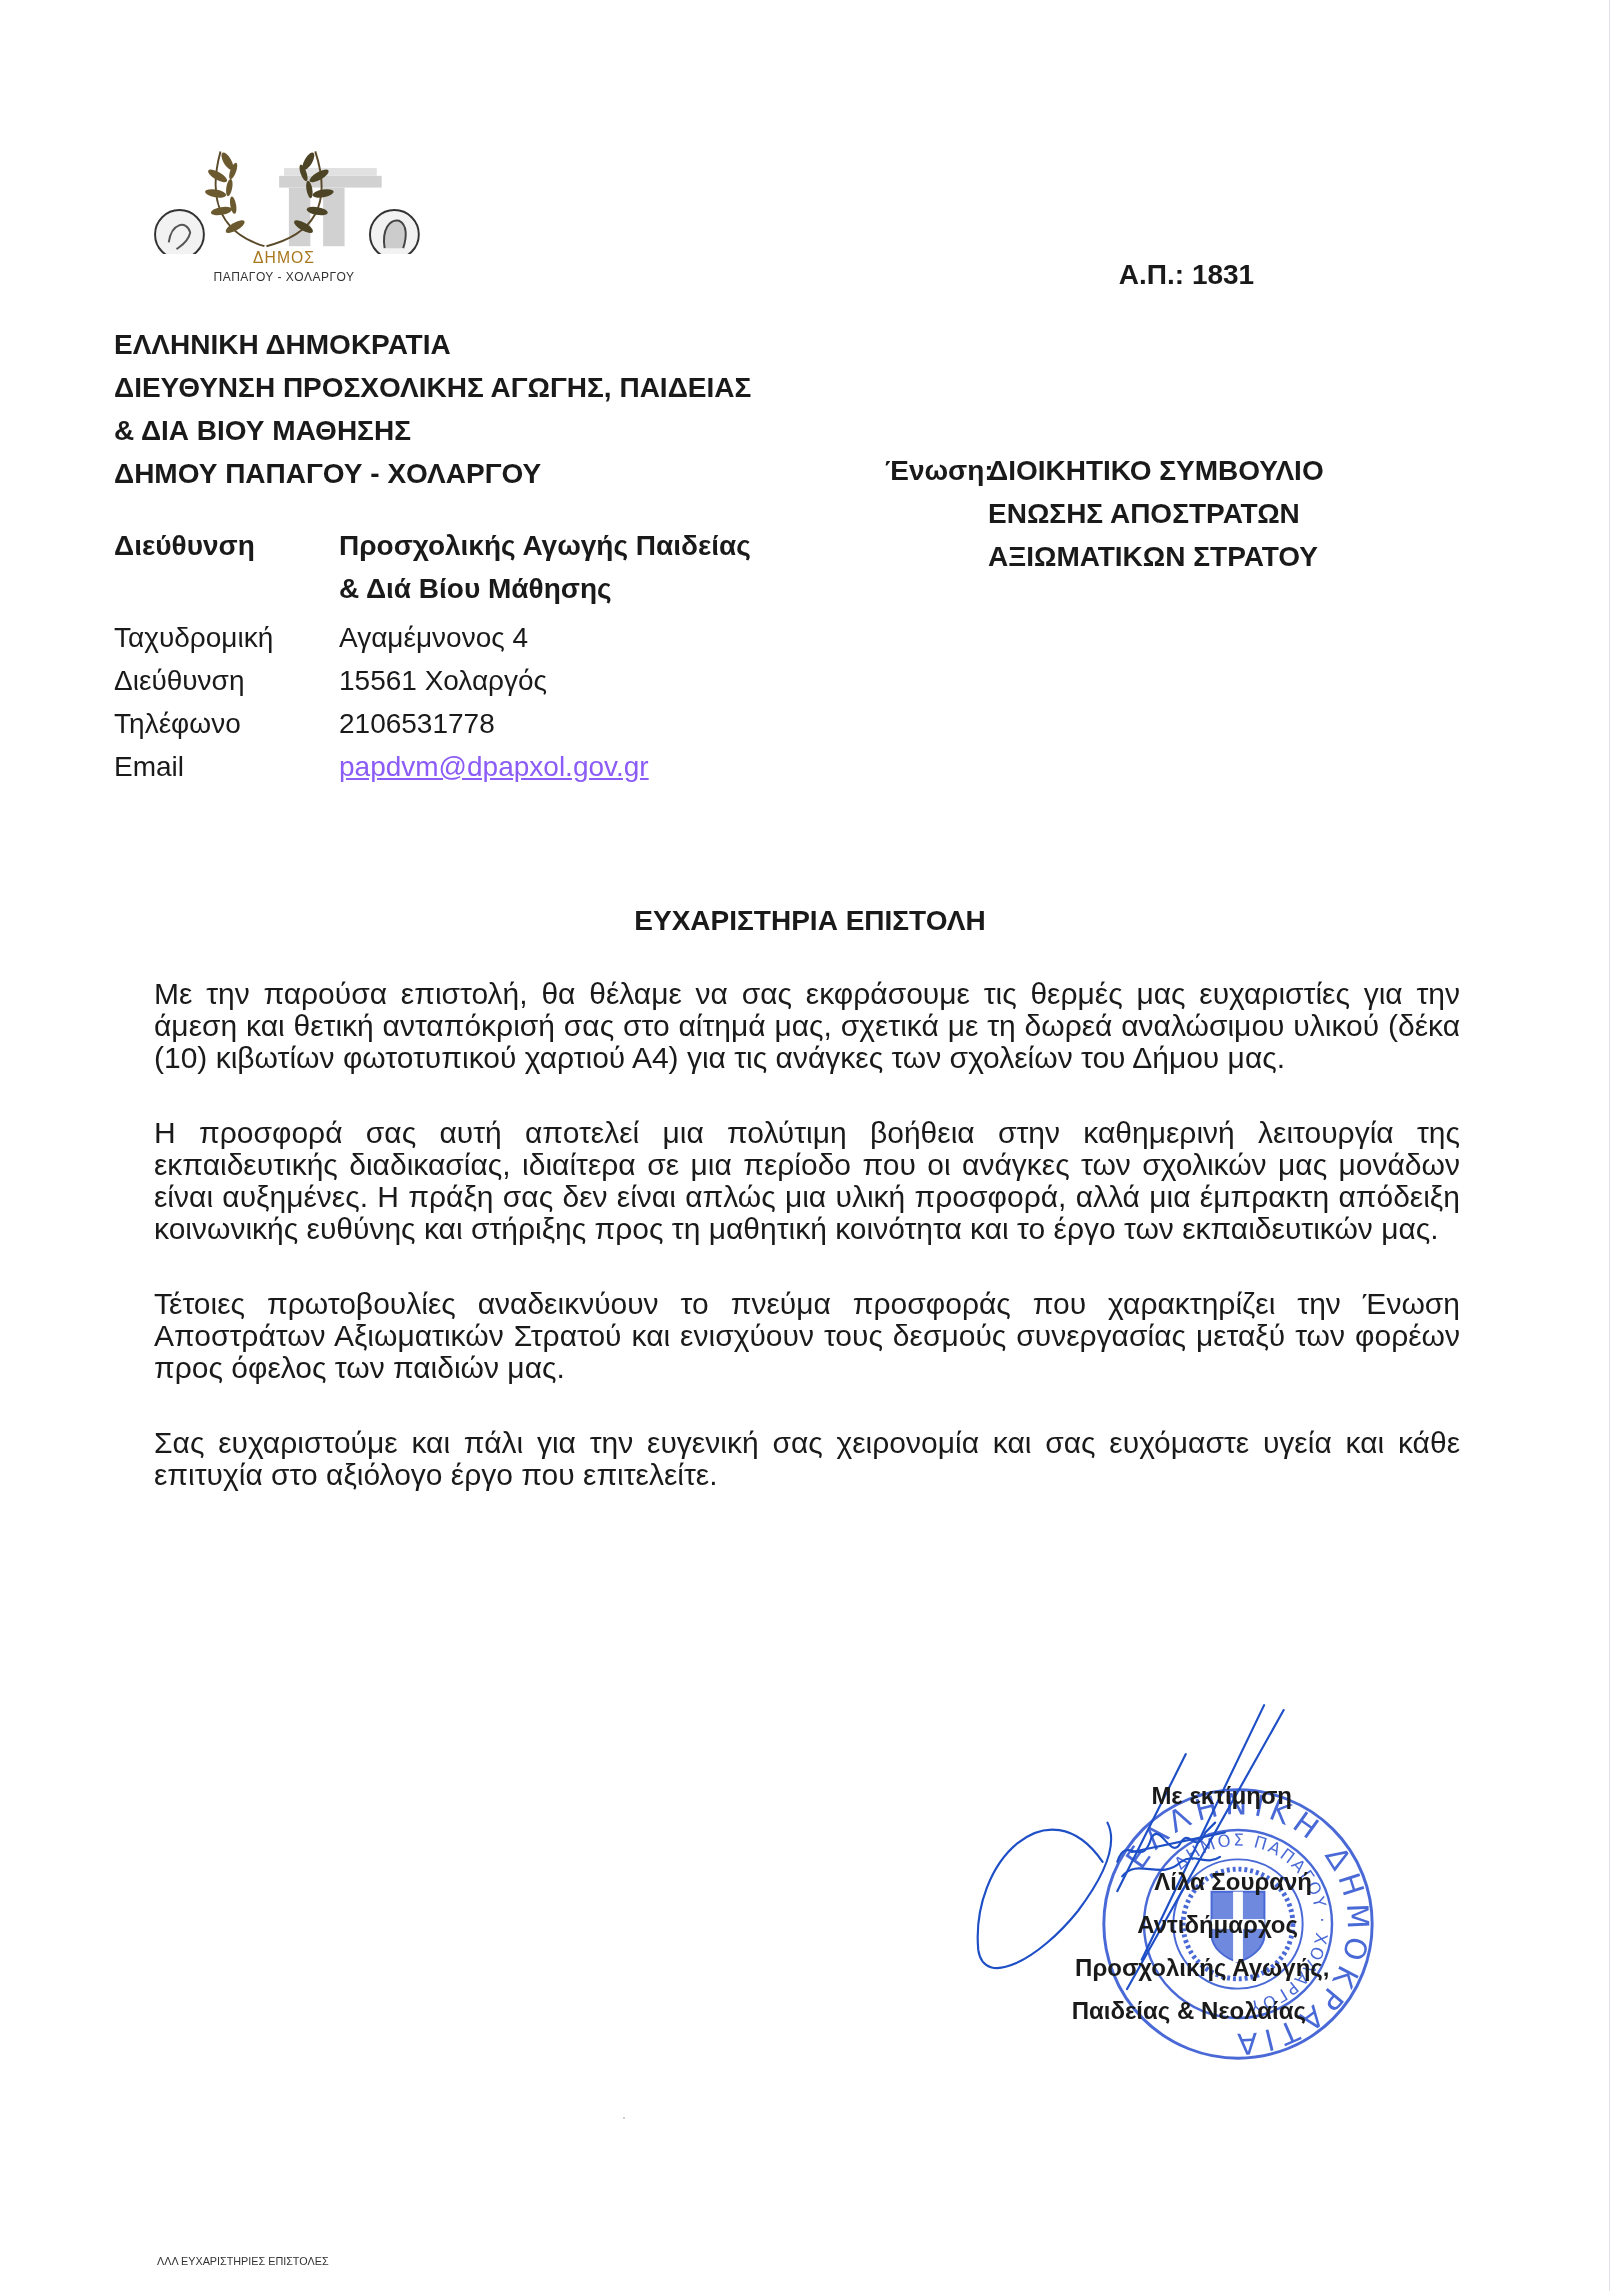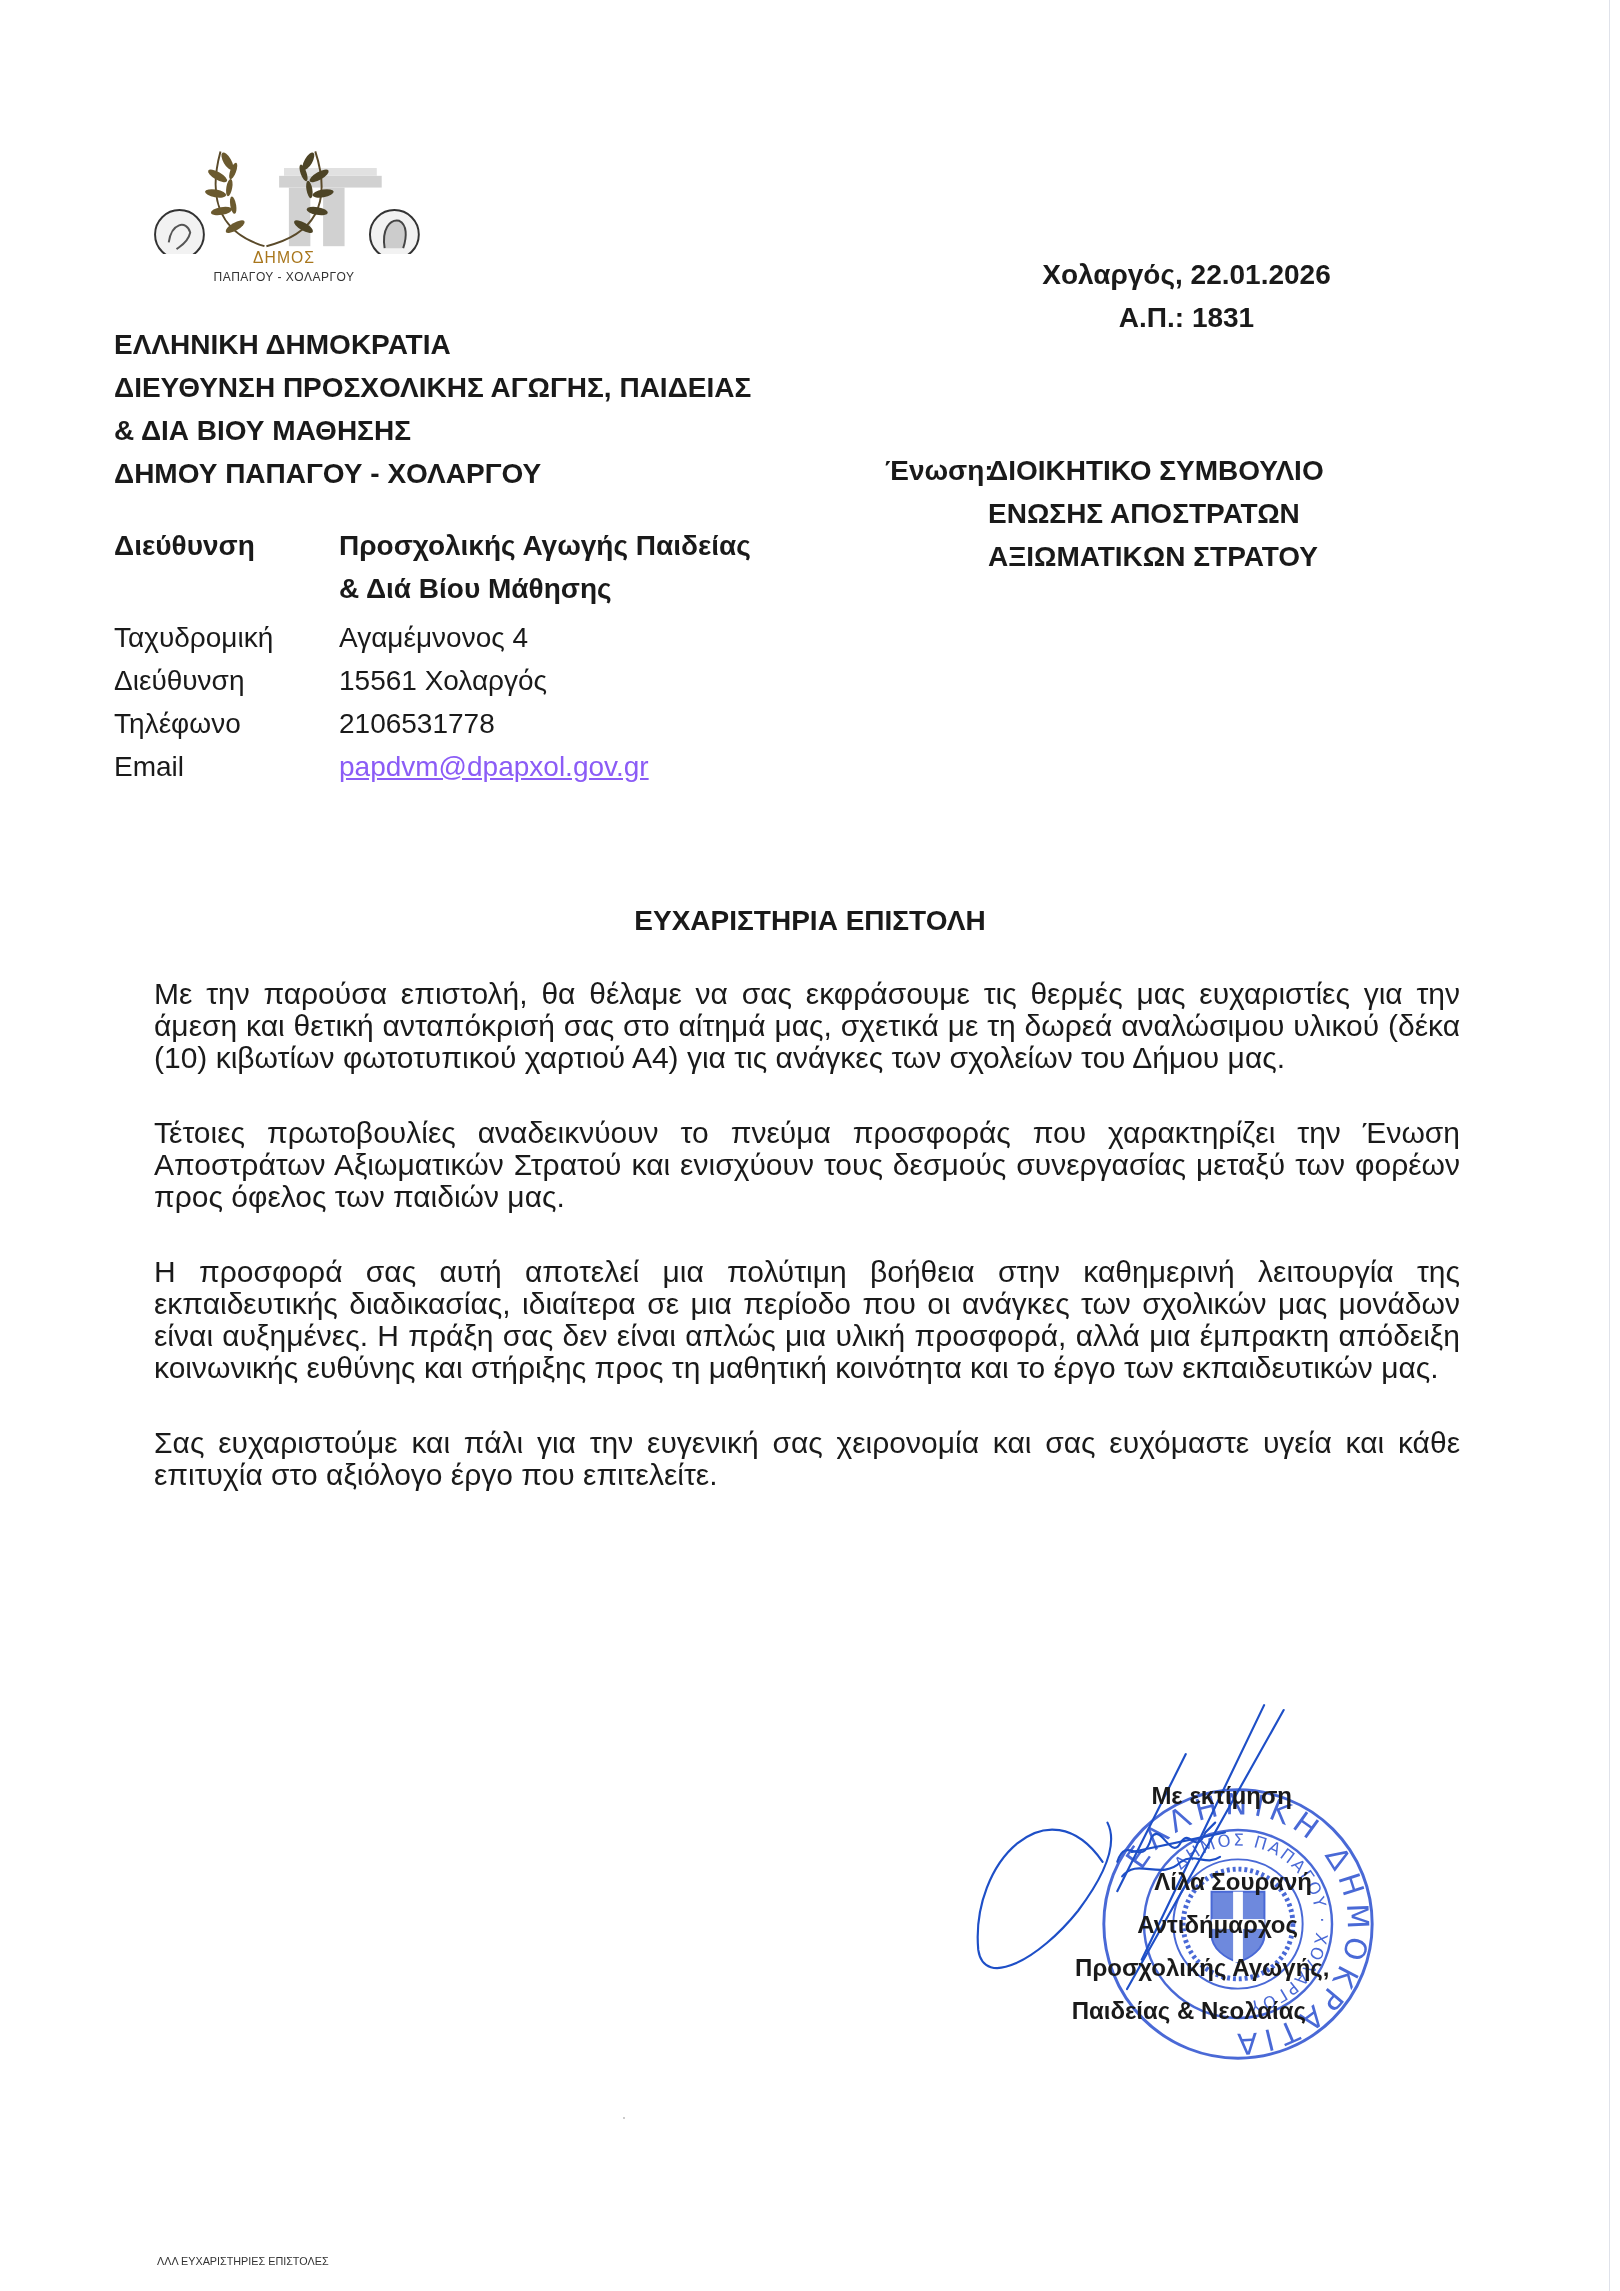--- a/index.html
+++ b/index.html
@@ -132,39 +132,38 @@
     <span class="info-label">Τηλέφωνο</span>
     <span class="info-value">2106531778</span>
   </div>
   <div class="info-row">
     <span class="info-label">Email</span>
     <span class="info-value email-link">papdvm@dpapxol.gov.gr</span>
   </div>
 </div>
 
 <div class="abs dateblock">
-  <div>Χολαργός, 22.01.2026</div>
   <div>Α.Π.: 1831</div>
 </div>
 
 <div class="abs recipient">
   <div class="recipient-label">Ένωση:</div>
   <div class="recipient-lines">
     <div>ΔΙΟΙΚΗΤΙΚΟ ΣΥΜΒΟΥΛΙΟ</div>
     <div>ΕΝΩΣΗΣ ΑΠΟΣΤΡΑΤΩΝ</div>
     <div>ΑΞΙΩΜΑΤΙΚΩΝ ΣΤΡΑΤΟΥ</div>
   </div>
 </div>
 
 <div class="abs title">ΕΥΧΑΡΙΣΤΗΡΙΑ ΕΠΙΣΤΟΛΗ</div>
 
 <div class="abs body">
   <p>Με την παρούσα επιστολή, θα θέλαμε να σας εκφράσουμε τις θερμές μας ευχαριστίες για την άμεση και θετική ανταπόκρισή σας στο αίτημά μας, σχετικά με τη δωρεά αναλώσιμου υλικού (δέκα (10) κιβωτίων φωτοτυπικού χαρτιού Α4) για τις ανάγκες των σχολείων του Δήμου μας.</p>
+  <p>Η προσφορά σας αυτή αποτελεί μια πολύτιμη βοήθεια στην καθημερινή λειτουργία της εκπαιδευτικής διαδικασίας, ιδιαίτερα σε μια περίοδο που οι ανάγκες των σχολικών μας μονάδων είναι αυξημένες. Η πράξη σας δεν είναι απλώς μια υλική προσφορά, αλλά μια έμπρακτη απόδειξη κοινωνικής ευθύνης και στήριξης προς τη μαθητική κοινότητα και το έργο των εκπαιδευτικών μας.</p>
   <p>Τέτοιες πρωτοβουλίες αναδεικνύουν το πνεύμα προσφοράς που χαρακτηρίζει την Ένωση Αποστράτων Αξιωματικών Στρατού και ενισχύουν τους δεσμούς συνεργασίας μεταξύ των φορέων προς όφελος των παιδιών μας.</p>
-  <p>Η προσφορά σας αυτή αποτελεί μια πολύτιμη βοήθεια στην καθημερινή λειτουργία της εκπαιδευτικής διαδικασίας, ιδιαίτερα σε μια περίοδο που οι ανάγκες των σχολικών μας μονάδων είναι αυξημένες. Η πράξη σας δεν είναι απλώς μια υλική προσφορά, αλλά μια έμπρακτη απόδειξη κοινωνικής ευθύνης και στήριξης προς τη μαθητική κοινότητα και το έργο των εκπαιδευτικών μας.</p>
   <p>Σας ευχαριστούμε και πάλι για την ευγενική σας χειρονομία και σας ευχόμαστε υγεία και κάθε επιτυχία στο αξιόλογο έργο που επιτελείτε.</p>
 </div>
 
 <div class="abs stamp">
   <svg width="284" height="284" viewBox="0 0 290 290">
     <defs>
       <path id="outerArc" d="M145,145 m-112,0 a112,112 0 1,1 224,0 a112,112 0 1,1 -224,0"></path>
       <path id="innerArc" d="M145,145 m-80,0 a80,80 0 1,1 160,0 a80,80 0 1,1 -160,0"></path>
     </defs>
     <g fill="none" stroke="#2a4fcf" opacity="0.85">

